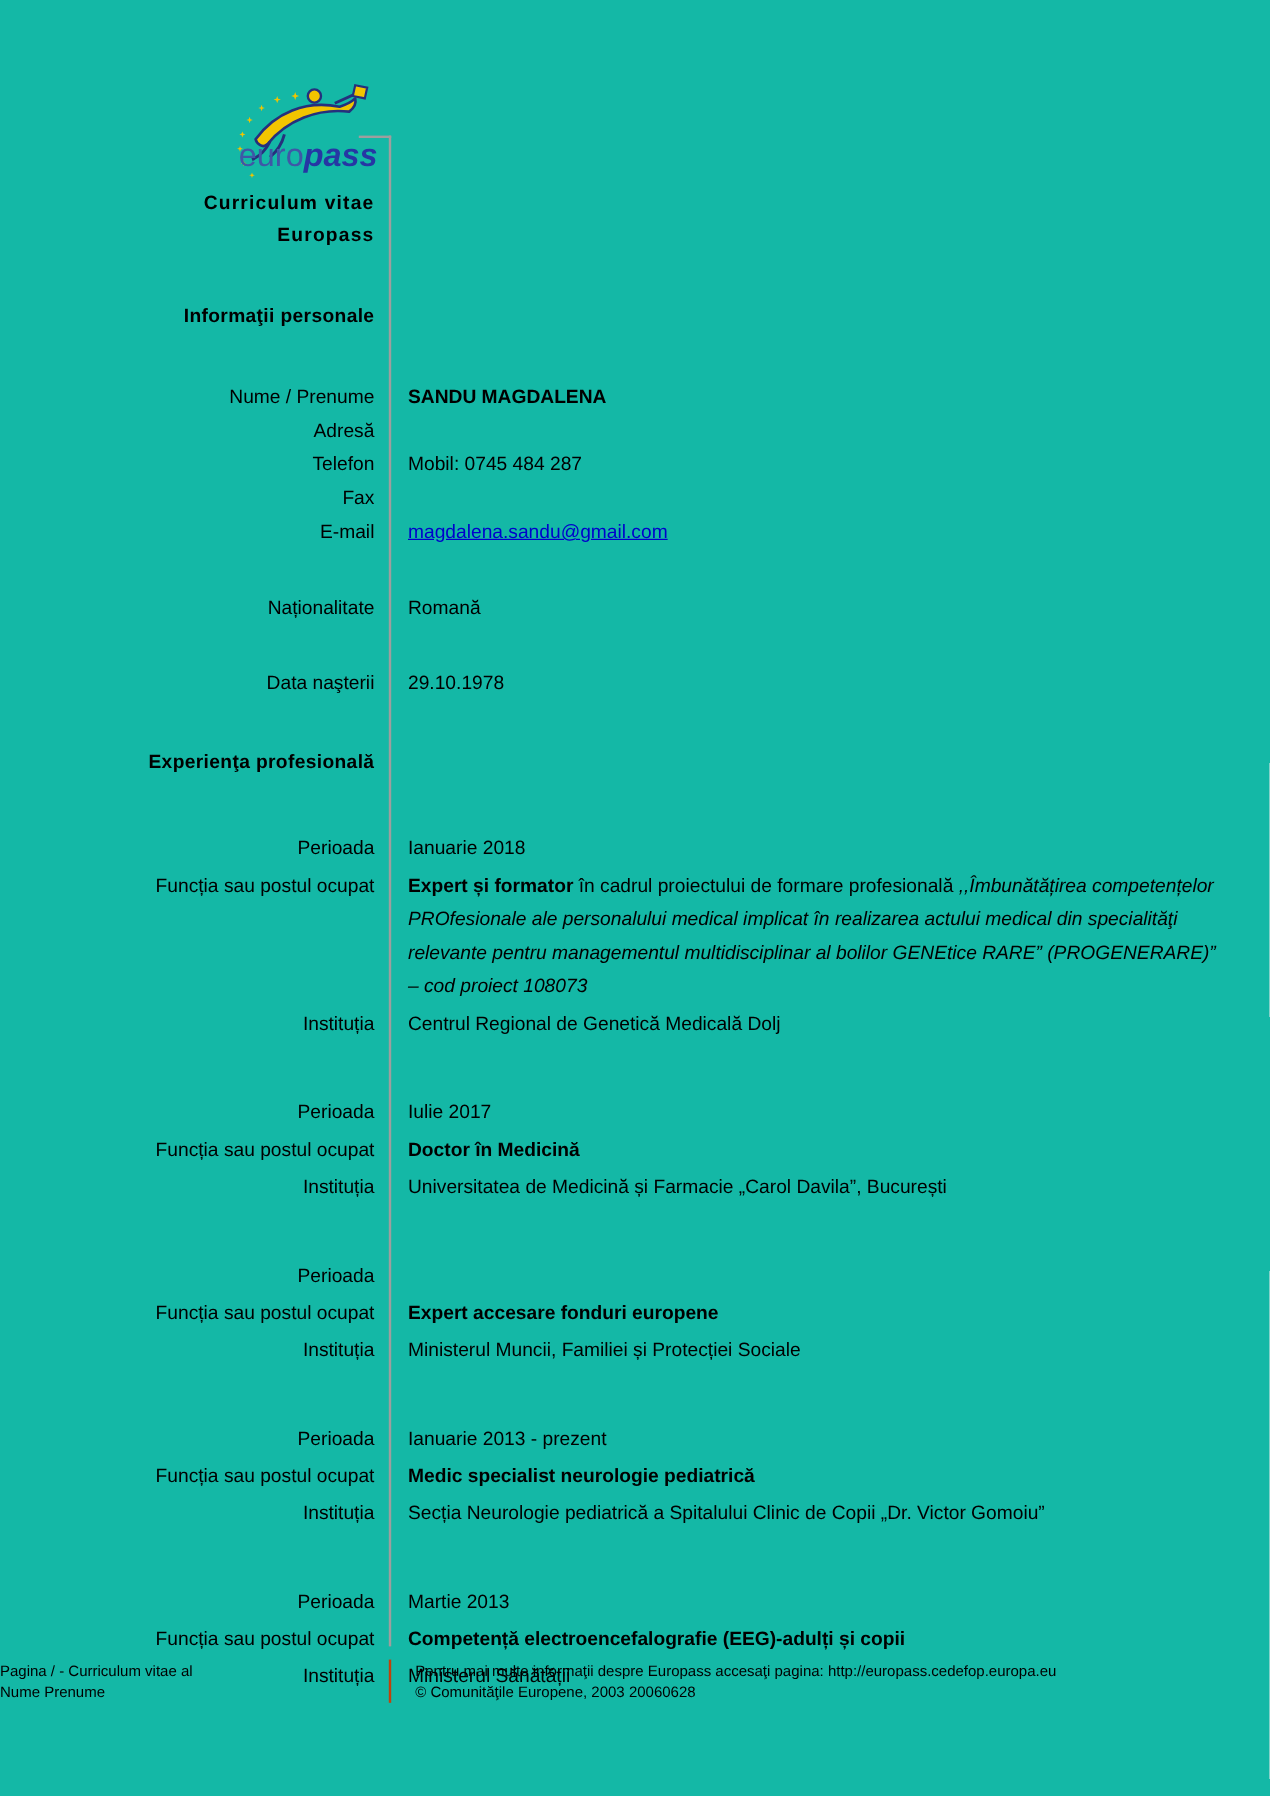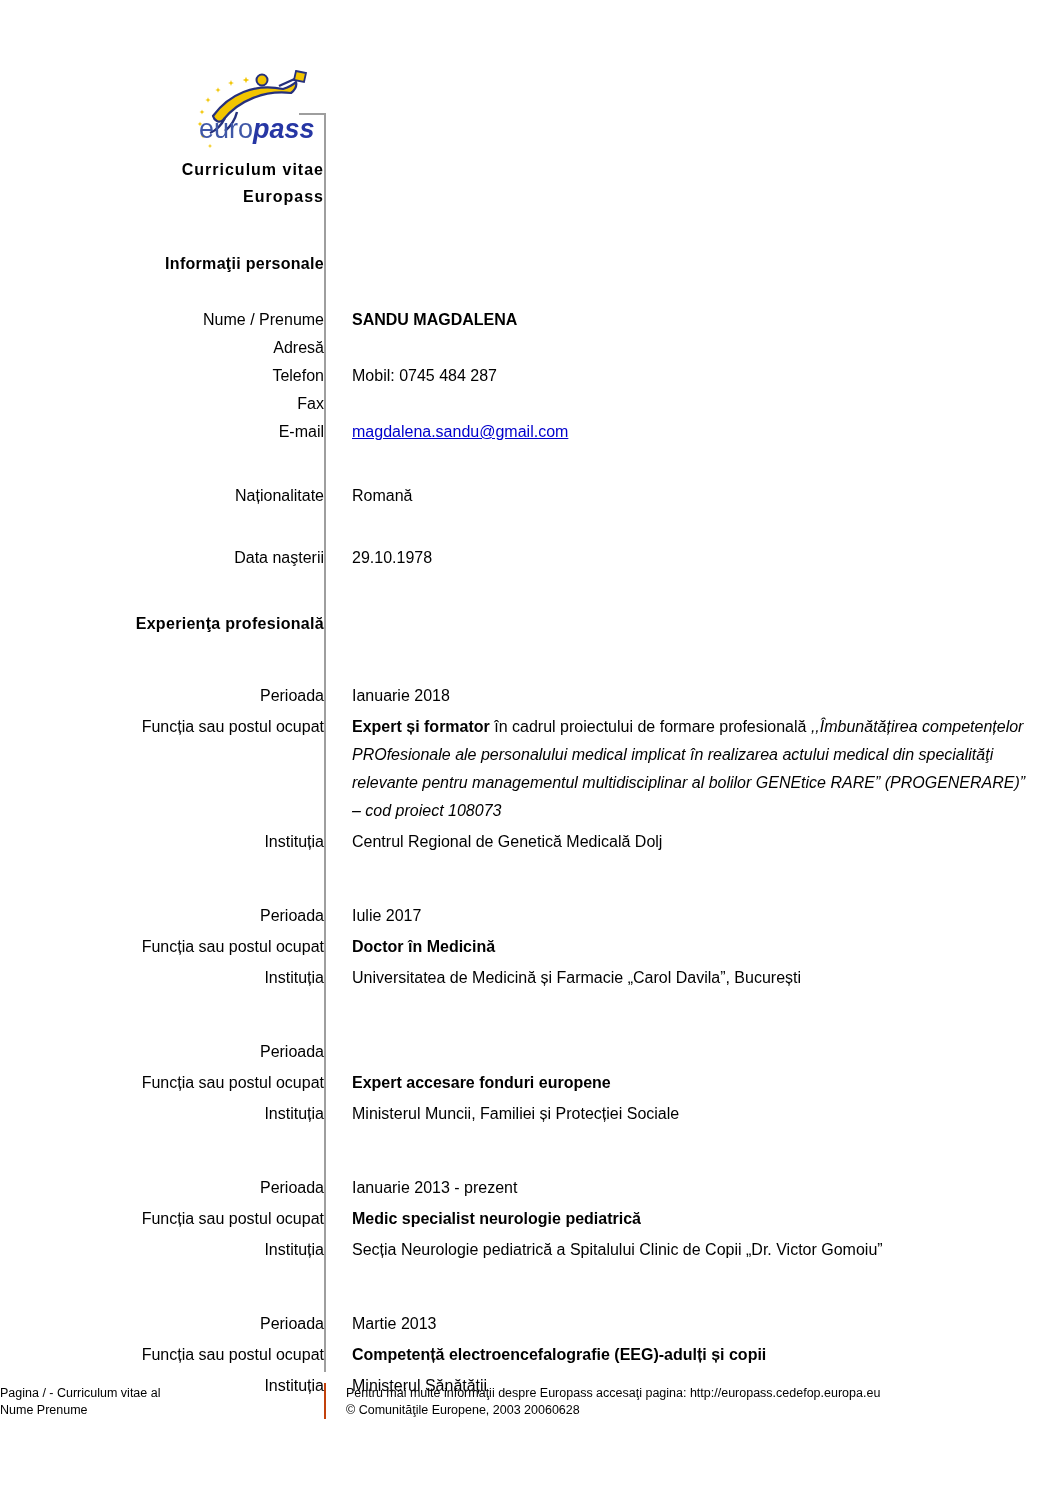--- a/index.html
+++ b/index.html
@@ -1,54 +1,54 @@
 <!DOCTYPE html>
 <html><head>
 <meta charset="utf-8">
 <style>
   * { margin:0; padding:0; box-sizing:border-box; }
   html,body { background:#e8e8e8; }
   .page {
     position:relative;
     width:1058px; height:1497px;
-    background:#ffffff;
+    background:#14b8a6;
     font-family:"Liberation Sans", sans-serif;
     color:#000;
     overflow:hidden;
     margin:0 auto;
   }
   
   .logo { position:absolute; left:183px; top:70px; width:150px; height:80px; }
   
   .top-stub { position:absolute; left:299px; top:113px; width:27px; height:2px; background:#9e9e9e; }
   
   .v-divider { position:absolute; left:324px; top:113px; width:2px; height:1259px; background:#9e9e9e; }
 
   
   .main { position:absolute; left:0; top:114px; width:1058px; }
-  .row { display:flex; align-items:flex-start;padding-left:12px; }
+  .row { display:flex; align-items:flex-start; }
   .lbl {
     flex:0 0 324px; width:324px;
     text-align:right; padding-right:12px;
     font-size:16px; line-height:28px;
   }
   .val {
     flex:1 1 auto; max-width:700px;
     padding-left:16px;
     font-size:16px; line-height:28px;
   }
   .bold { font-weight:bold; }
   .italic { font-style:italic; }
   .title-row .lbl { font-weight:bold; letter-spacing:1px; font-size:16px; line-height:27px; }
   .heading-row .lbl { font-weight:bold; letter-spacing:0.3px; }
   a.email { color:#0000cc; text-decoration:underline; }
 
   .mt-title { margin-top:42px; }
   .mt-infoheading { margin-top:40px; }
-  .mt-name { margin-top:28px; }
+  .mt-name { margin-top:40px; }
   .mt-nation { margin-top:36px; }
   .mt-birth { margin-top:34px; }
   .mt-expheading { margin-top:38px; }
   .mt-block1 { margin-top:44px; }
   .mt-block { margin-top:46px; }
 
   .exp-block .role-row .val { line-height:28px; padding-top:3px; padding-bottom:3px; }
   .exp-block .role-row .lbl { line-height:28px; padding-top:3px; }
 
   

